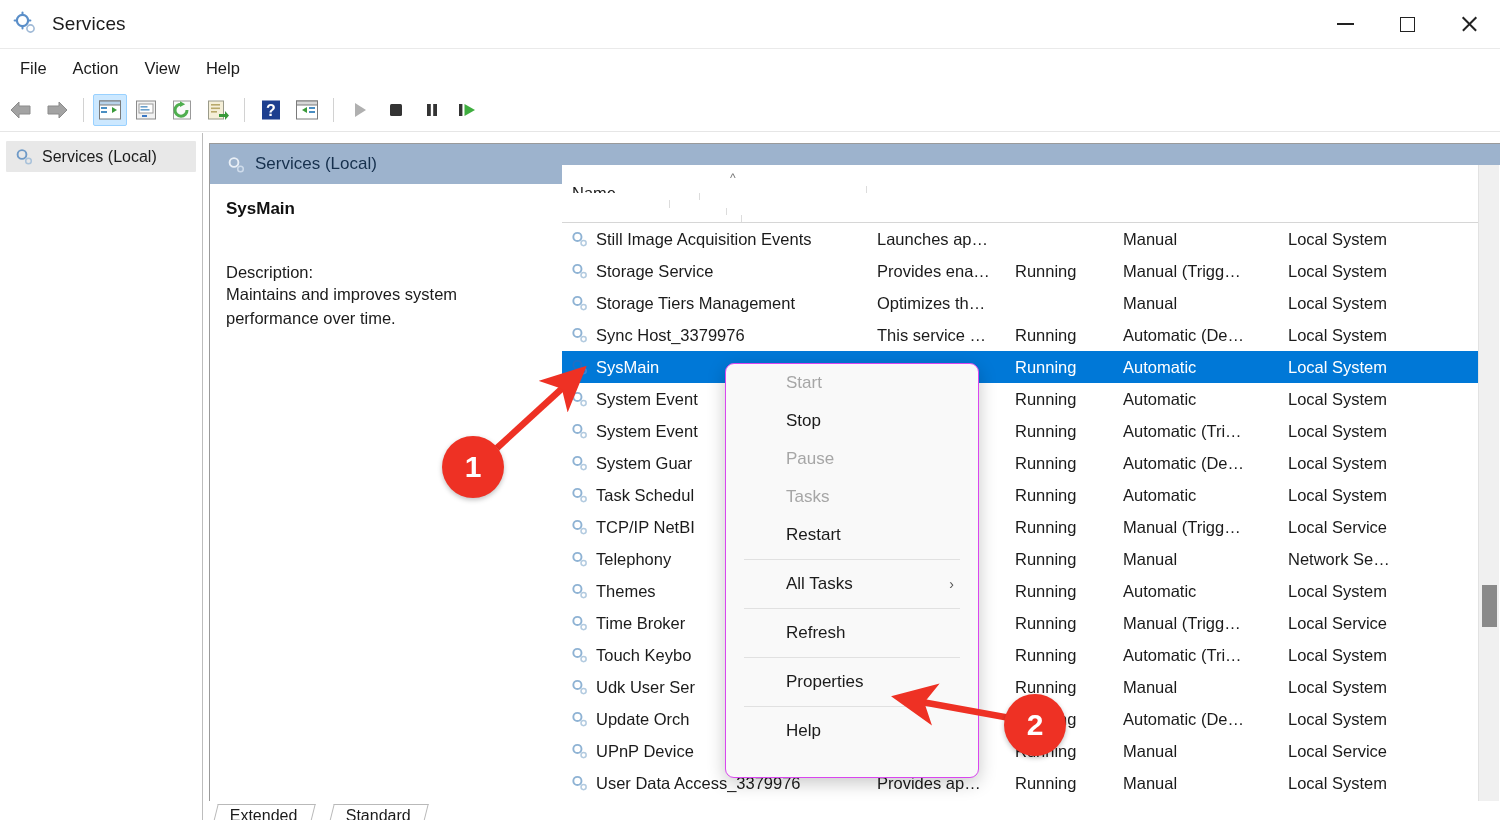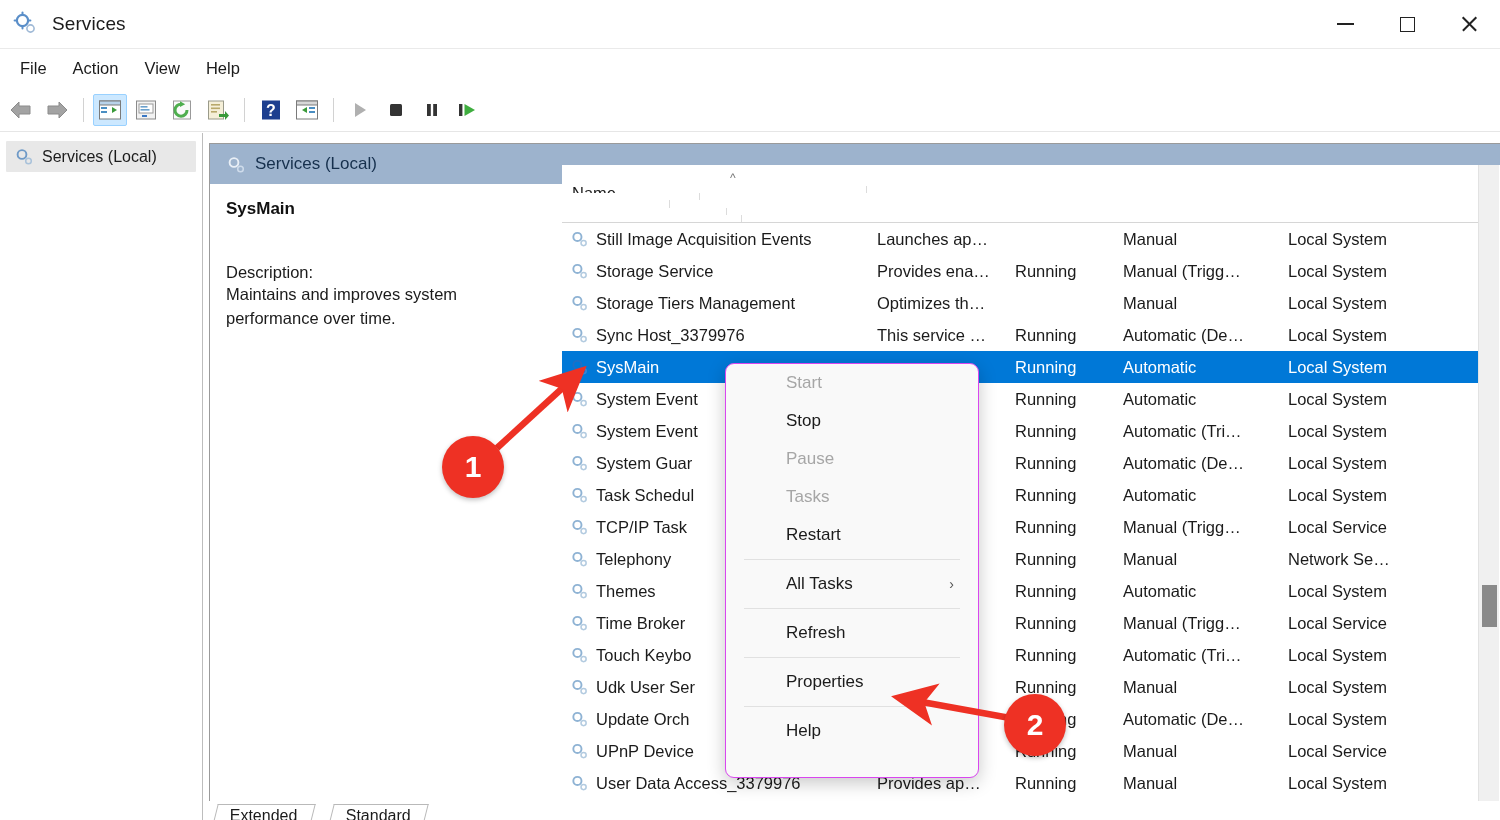--- a/index.html
+++ b/index.html
@@ -498,21 +498,21 @@
               <div class="cell c-start">Automatic</div>
               <div class="cell c-log">Local System</div>
             </div>
             <div class="row">
               <div class="cell c-name">
                 <span class="gear">
   <svg viewBox="0 0 20 20" width="19" height="19">
     <circle cx="7.8" cy="7.3" r="4.3" fill="none" stroke="#8fb3d4" stroke-width="2"></circle>
     <circle cx="14.3" cy="13.8" r="2.7" fill="none" stroke="#b3cbe0" stroke-width="1.6"></circle>
   </svg></span>
-                <span>TCP/IP Task</span>
+                <span>TCP/IP NetBI</span>
               </div>
               <div class="cell c-desc">up…</div>
               <div class="cell c-stat">Running</div>
               <div class="cell c-start">Manual (Trigg…</div>
               <div class="cell c-log">Local Service</div>
             </div>
             <div class="row">
               <div class="cell c-name">
                 <span class="gear">
   <svg viewBox="0 0 20 20" width="19" height="19">

